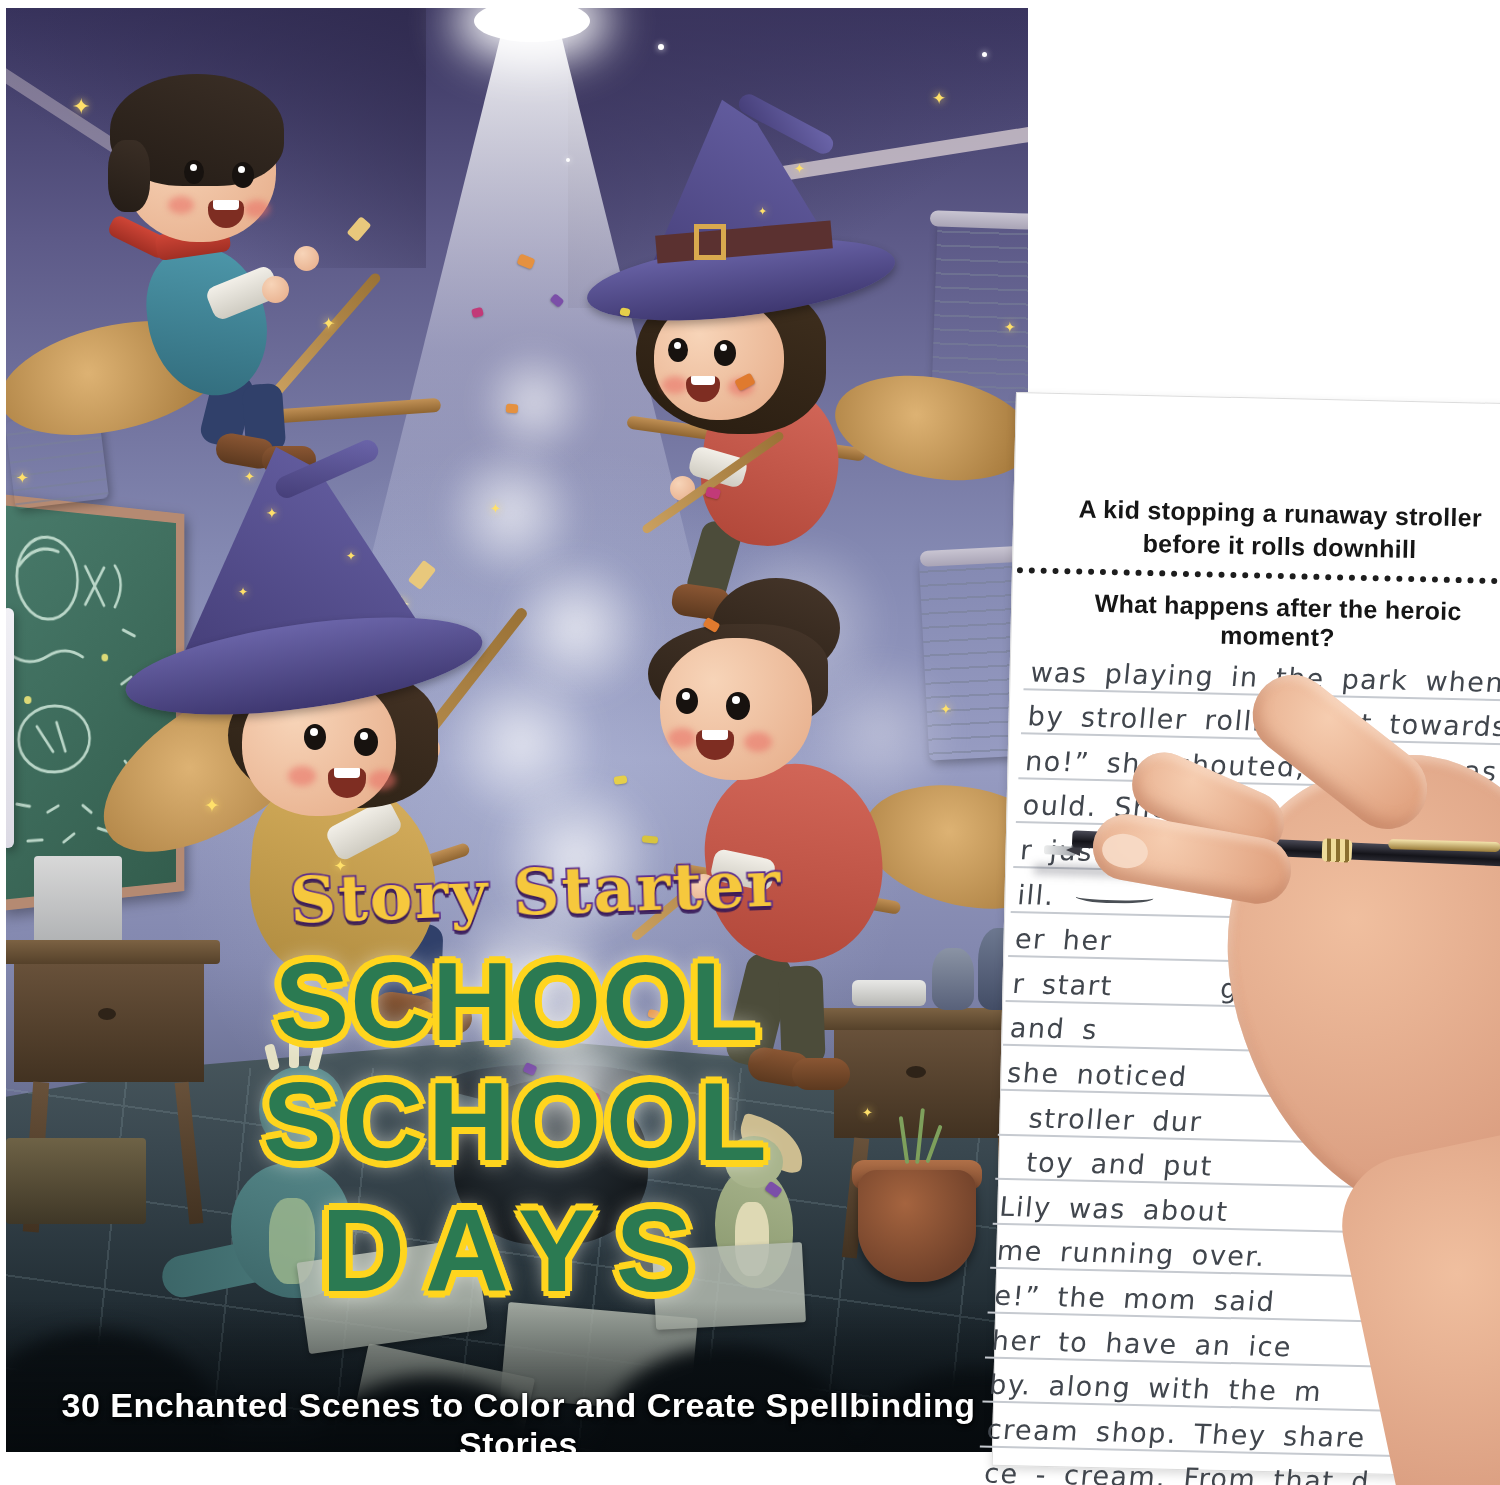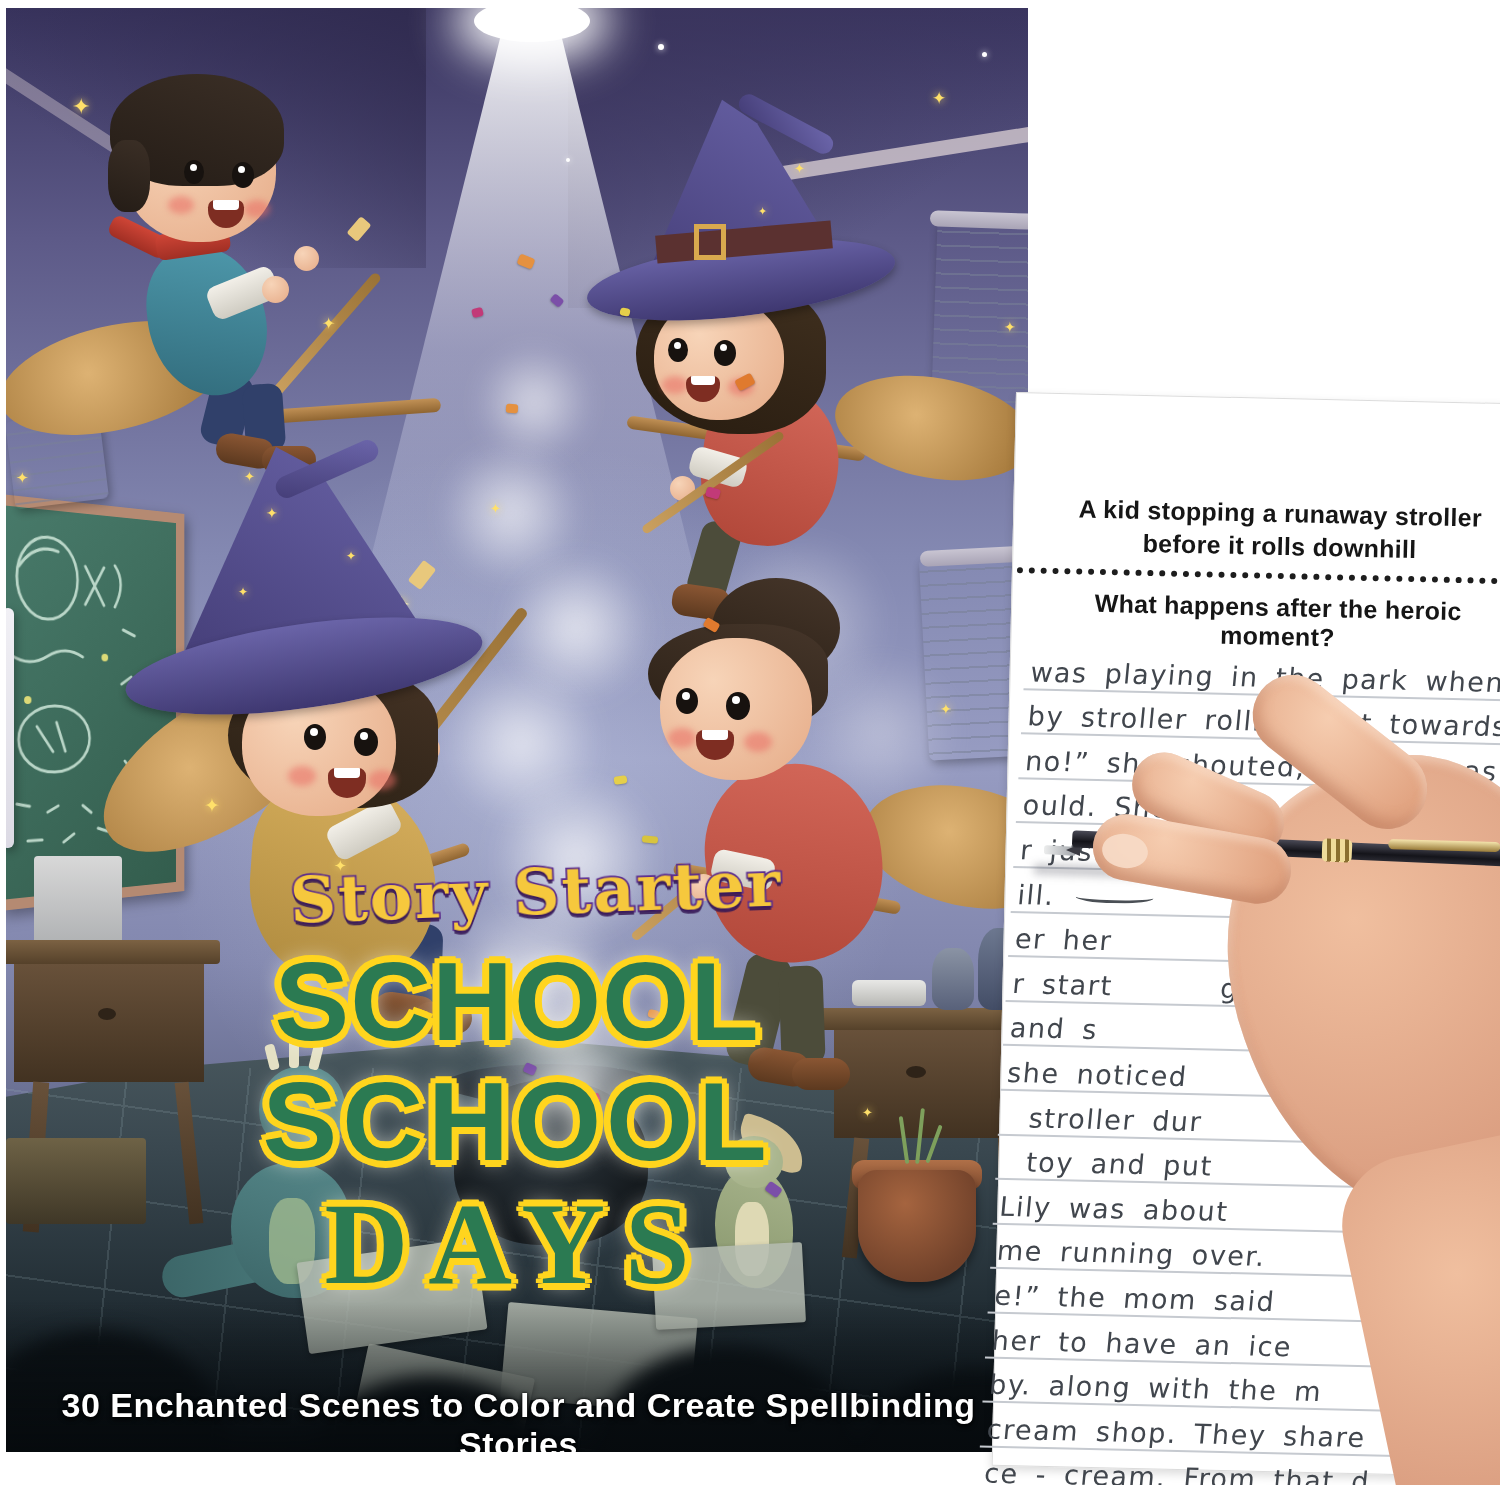--- a/index.html
+++ b/index.html
@@ -90,21 +90,21 @@
                 font-family:"DejaVu Serif",serif;font-weight:bold;font-size:64px;letter-spacing:2px;
                 color:#f6c83d;-webkit-text-stroke:3.5px #5b2c8c;paint-order:stroke fill;
                 text-shadow:0 4px 0 rgba(52,22,84,.85);}
   .main-title{left:0;top:938px;width:1022px;text-align:center;font-weight:900;line-height:1;
               color:#2b7a52;-webkit-text-stroke:2px #1d5c3c;paint-order:stroke fill;
               text-shadow:-5px -5px 0 #ffd51e,5px -5px 0 #ffd51e,-5px 5px 0 #ffd51e,5px 5px 0 #ffd51e,
                           -7px 0 0 #ffd51e,7px 0 0 #ffd51e,0 -7px 0 #ffd51e,0 7px 0 #ffd51e,
                           0 0 22px rgba(255,255,245,.85);}
   .mt1{font-size:112px;letter-spacing:1px;}
   .mt2{font-size:112px;letter-spacing:5px;margin-top:8px;}
-  .mt3{font-size:116px;letter-spacing:20px;margin-top:8px;font-family:Liberation Serif, serif;}
+  .mt3{font-size:116px;letter-spacing:20px;margin-top:15px;}
   .tagline{left:20px;top:1378px;width:985px;text-align:center;font-size:34px;font-weight:bold;color:#fff;
            text-shadow:0 2px 5px #000,0 0 3px #000;letter-spacing:.5px;}
 
   
   .sheet{left:1016px;top:392px;width:562px;height:1072px;background:#fff;
          border:1px solid #dcdcdc;box-shadow:0 4px 10px rgba(0,0,0,.14);
          transform:rotate(1.3deg);transform-origin:top left;}
   .under-edge{left:1004px;top:1452px;width:600px;height:12px;background:#e9e7e3;transform:rotate(1.8deg);
               box-shadow:0 3px 6px rgba(0,0,0,.18);}
   .prompt{left:28px;width:476px;text-align:center;font-weight:bold;color:#161616;font-size:25px;letter-spacing:.3px;}

